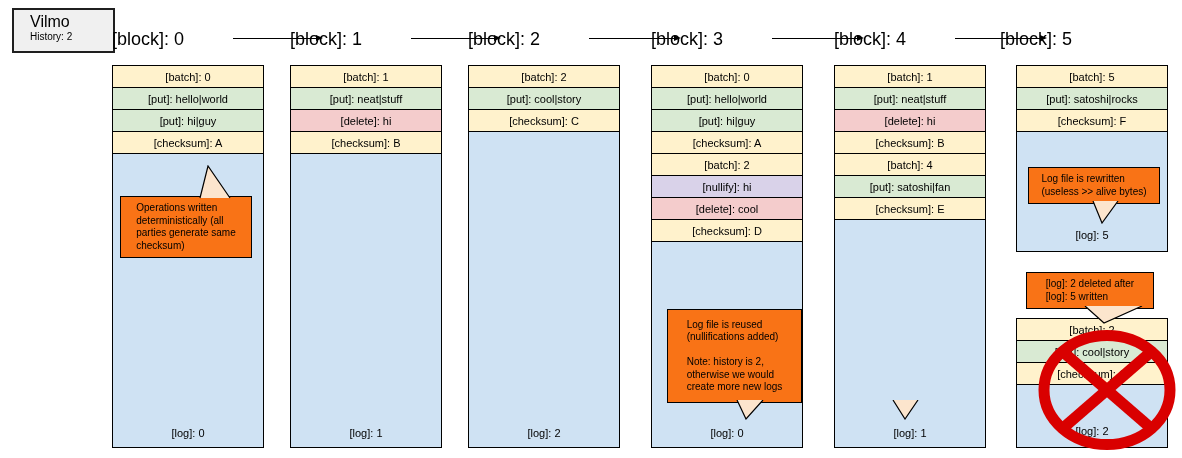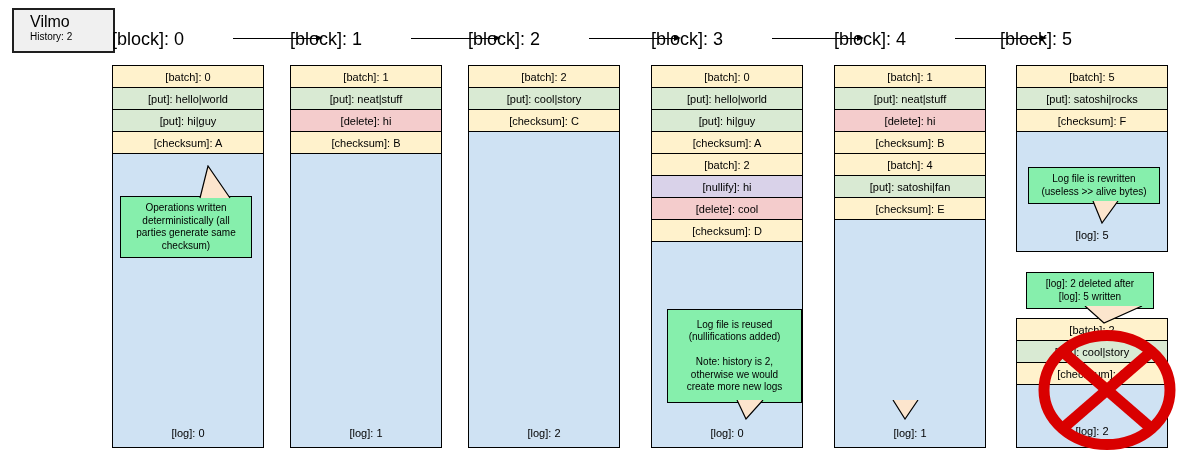--- a/index.html
+++ b/index.html
@@ -27,22 +27,22 @@
           display:flex;align-items:center;justify-content:center;font-size:11px;flex:none;}
   .row-batch,.row-checksum{background:#fff2cc;}
   .row-put{background:#d9ead3;}
   .row-delete{background:#f4cccc;}
   .row-nullify{background:#d9d2e9;}
   .log-area{flex:1 1 auto;border:1px solid #000;box-sizing:border-box;background:#cfe2f3;
             display:flex;align-items:flex-end;justify-content:center;
             padding-bottom:8px;font-size:11px;}
 
   
-  .callout{position:absolute;background:#86efac;border:1px solid #000;box-sizing:border-box;
-           font-size:10px;line-height:12.5px;text-align:center;white-space:pre-line;
+  .callout{position:absolute;background:#f97316;border:1px solid #000;box-sizing:border-box;
+           font-size:10px;line-height:12.5px;white-space:pre-line;
            display:flex;align-items:center;justify-content:center;z-index:20;}
   .tail{position:absolute;z-index:21;}
 
   .deleted-stack{z-index:10;}
   .no-sign{position:absolute;left:1036px;top:329px;z-index:30;}
 </style>
 </head>
 <body>
 
 <div class="page">

